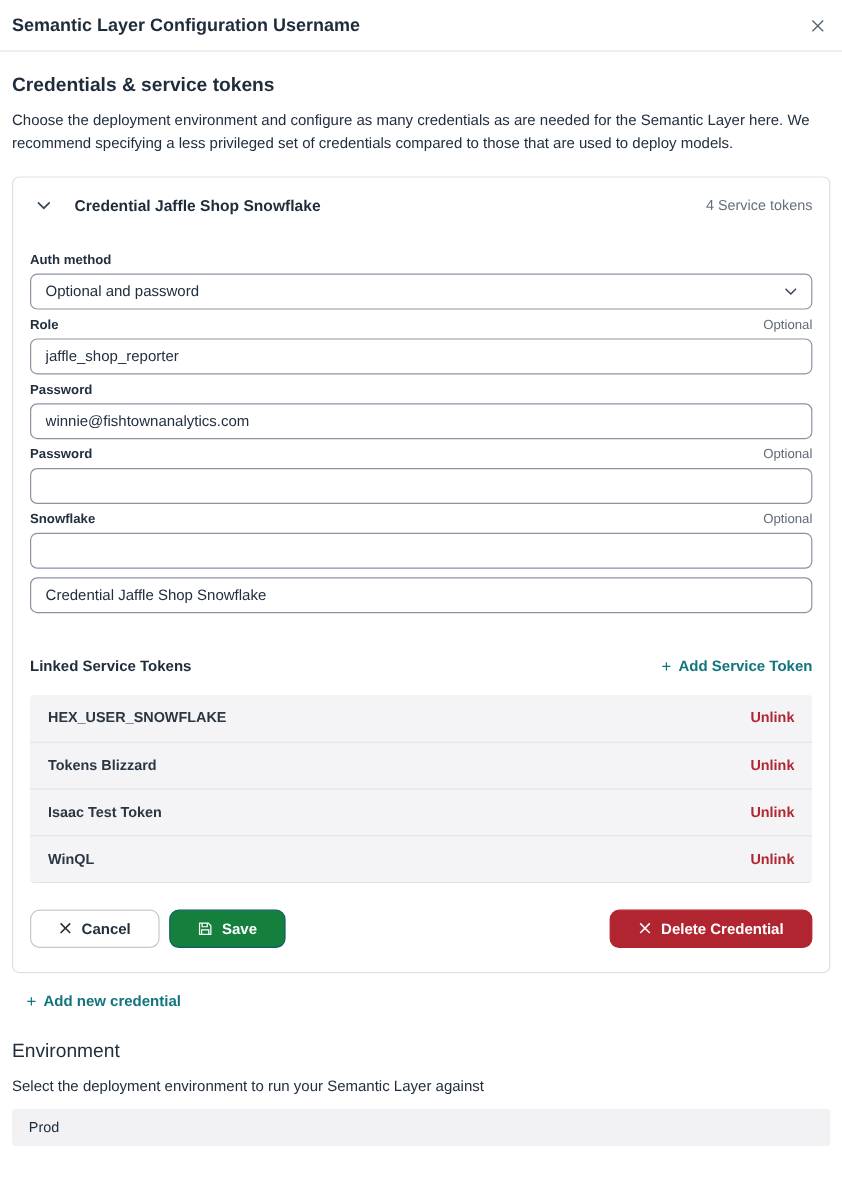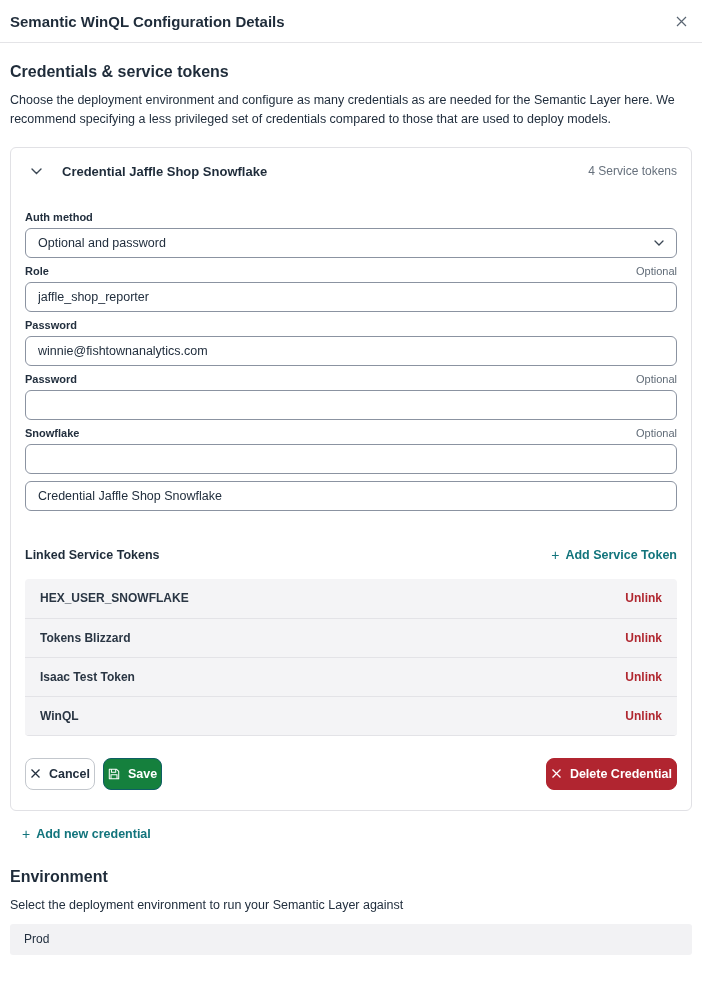--- a/index.html
+++ b/index.html
@@ -82,43 +82,43 @@
   .token-row:first-child { border-top: none; }
   .token-name { font-size: 12px; font-weight: 700; color: #2a3644; }
   .unlink-btn {
     background: none; border: none; cursor: pointer;
     font-family: inherit; font-size: 12px; font-weight: 700; color: #b02730;
   }
   
   .card-actions { display: flex; align-items: center; margin-top: 22px; gap: 8px; }
   .btn {
     display: inline-flex; align-items: center; gap: 8px;
-    height: 32px; padding: 0 4px; border-radius: 8px;
+    height: 32px; padding: 0 23px; border-radius: 8px;
     font-family: inherit; font-size: 12.5px; font-weight: 700; cursor: pointer;
   }
   .btn-outline { background: #fff; border: 1px solid #c3c7cd; color: #222f3e; }
   .btn-teal { background: #15803d; border: 1px solid #0e5e64; color: #fff; }
   .btn-danger { background: #b12530; border: 1px solid #b12530; color: #fff; margin-left: auto; }
   
   .add-credential { margin: 15px 0 0 12px; }
   
-  .env-heading { font-size: 16px; font-weight: 700; margin-top: 26px; color: #1f2c3a; }
+  .env-heading { font-size: 16px; font-weight: 400; margin-top: 26px; color: #1f2c3a; }
   .env-desc { margin-top: 12px; font-size: 12.5px; color: #222f3e; }
   .env-value-bar {
     margin-top: 12px; height: 31px; background: #f2f2f4; border-radius: 3px;
     display: flex; align-items: center; padding: 0 14px;
     font-size: 12px; color: #222f3e;
   }
   svg { display: block; }
 </style>
 </head>
 <body>
 
 <div class="dlg-header">
-  <div class="dlg-title">Semantic WinQL Configuration Details</div>
+  <div class="dlg-title">Semantic Layer Configuration Username</div>
   <button class="close-btn" aria-label="Close">
     <svg width="13" height="13" viewBox="0 0 13 13">
         <path d="M2 2l9 9M11 2l-9 9" stroke="#5a6572" stroke-width="1.2" fill="none"></path>
       </svg>
   </button>
 </div>
 
 <div class="main">
 
   <h2 class="section-heading">Credentials &amp; service tokens</h2>

